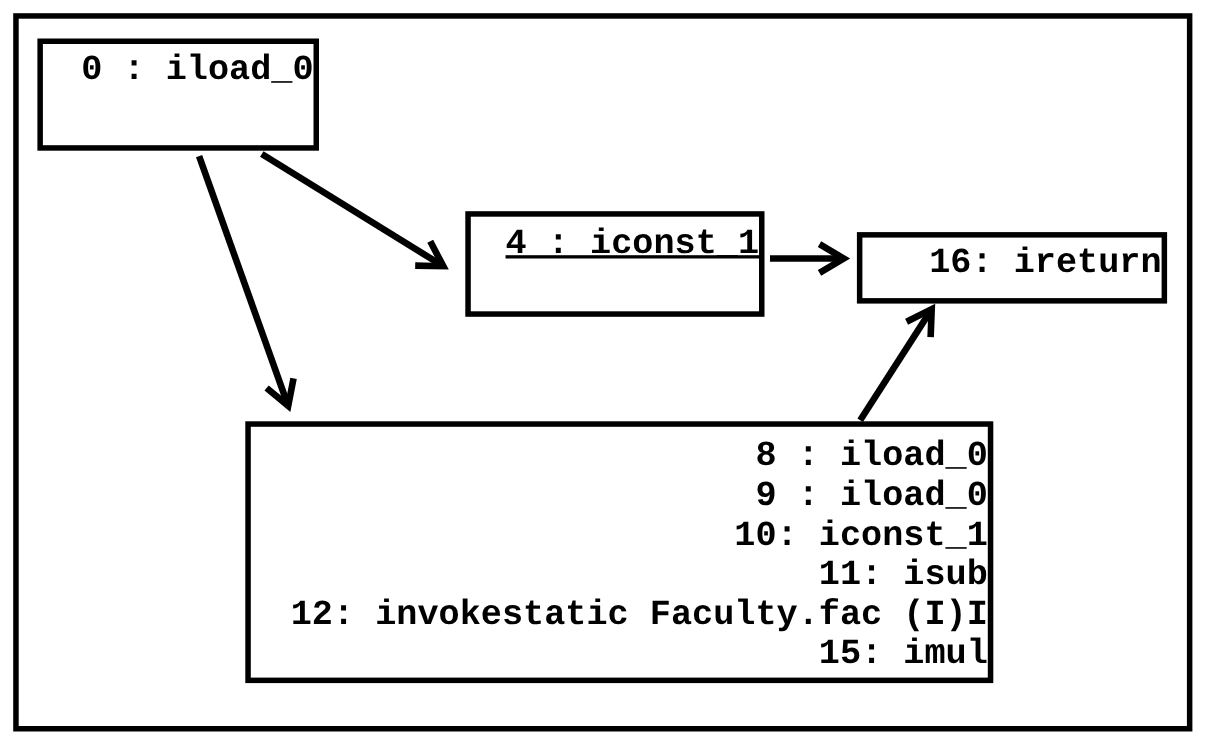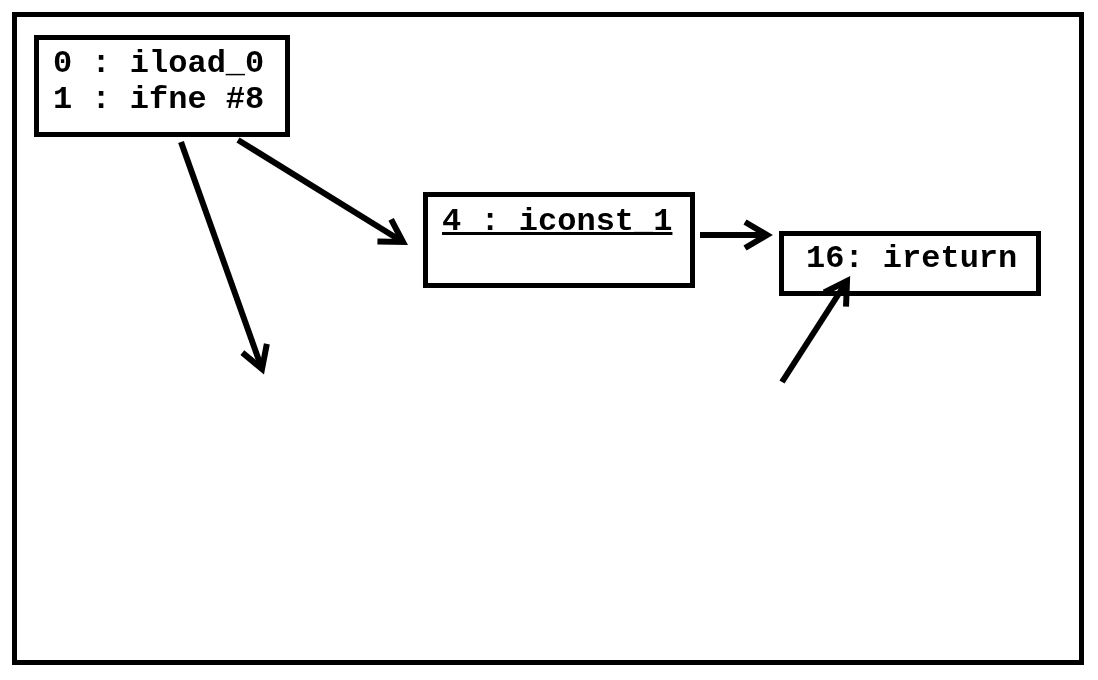--- a/index.html
+++ b/index.html
@@ -30,24 +30,25 @@
     box-sizing: border-box;
     background: #ffffff;
     z-index: 2;
   }
   .node .ln {
     font-weight: bold;
     font-size: 32px;
     line-height: 36px;
     color: #000000;
     white-space: pre;
+    text-align: right;
   }
   #node-block0 { left: 34px;  top: 35px;  width: 256px; height: 102px; padding: 6px 0 0 14px; }
   #node-block4 { left: 423px; top: 192px; width: 272px; height: 96px;  padding: 7px 0 0 14px; text-decoration: underline; }
-  #node-block16{ left: 779px; top: 211px; width: 262px; height: 65px;  padding: 5px 0 0 22px; margin-top: 20px; }
+  #node-block16{ left: 779px; top: 211px; width: 282px; height: 65px;  padding: 5px 0 0 22px; }
   #node-block8 { left: 223px; top: 383px; width: 680px; height: 238px; padding: 9px 0 0 20px; }
   .edges-layer {
     position: absolute;
     left: 0;
     top: 0;
     z-index: 3;
     pointer-events: none;
   }
   .edge {
     stroke: #000000;
@@ -57,31 +58,38 @@
 </style>
 </head>
 <body>
 
 <div class="stage">
 
   <div class="outer-border"></div>
 
   <div class="node" id="node-block0">
     <div class="ln">0 : iload_0</div>
-    <div class="ln">1 : ifne #8</div>
   </div>
 
   <div class="node" id="node-block4">
     <div class="ln">4 : iconst_1</div>
   </div>
 
   <div class="node" id="node-block16">
     <div class="ln">16: ireturn</div>
   </div>
 
+  <div class="node" id="node-block8">
+    <div class="ln">8 : iload_0</div>
+    <div class="ln">9 : iload_0</div>
+    <div class="ln">10: iconst_1</div>
+    <div class="ln">11: isub</div>
+    <div class="ln">12: invokestatic Faculty.fac (I)I</div>
+    <div class="ln">15: imul</div>
+  </div>
 
   <svg class="edges-layer" width="1098" height="680" viewBox="0 0 1098 680">
     <defs>
       <marker id="vee" markerUnits="userSpaceOnUse" markerWidth="36" markerHeight="36" refX="27" refY="18" orient="auto">
         <path d="M5,5 L27,18 L5,31" fill="none" stroke="#000000" stroke-width="6"></path>
       </marker>
     </defs>
     <line class="edge" x1="238" y1="140" x2="403" y2="242" marker-end="url(#vee)"></line>
     <line class="edge" x1="181" y1="142" x2="262" y2="369" marker-end="url(#vee)"></line>
     <line class="edge" x1="700" y1="235" x2="767" y2="235" marker-end="url(#vee)"></line>

